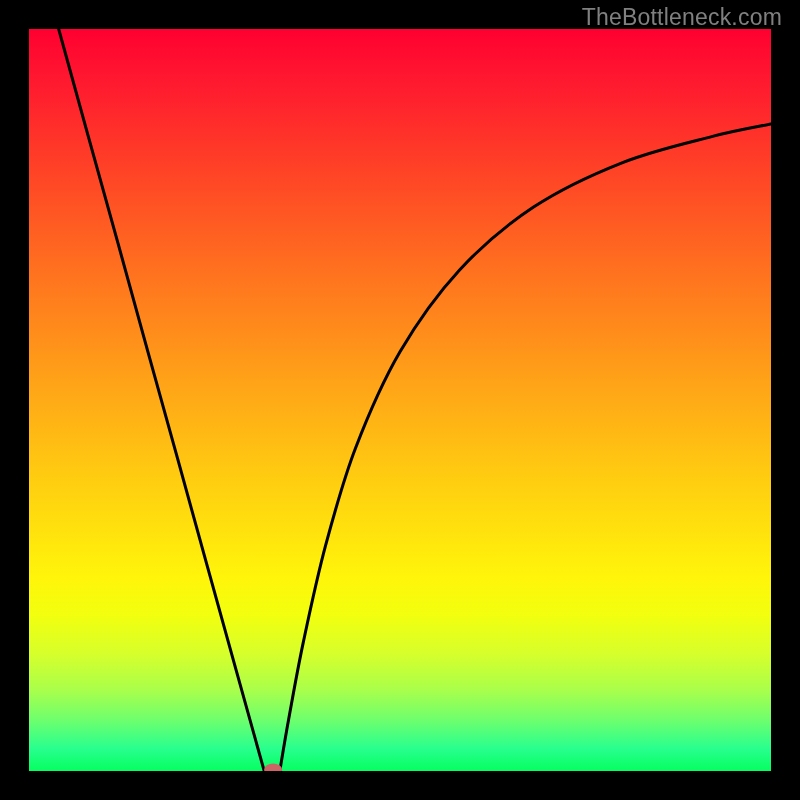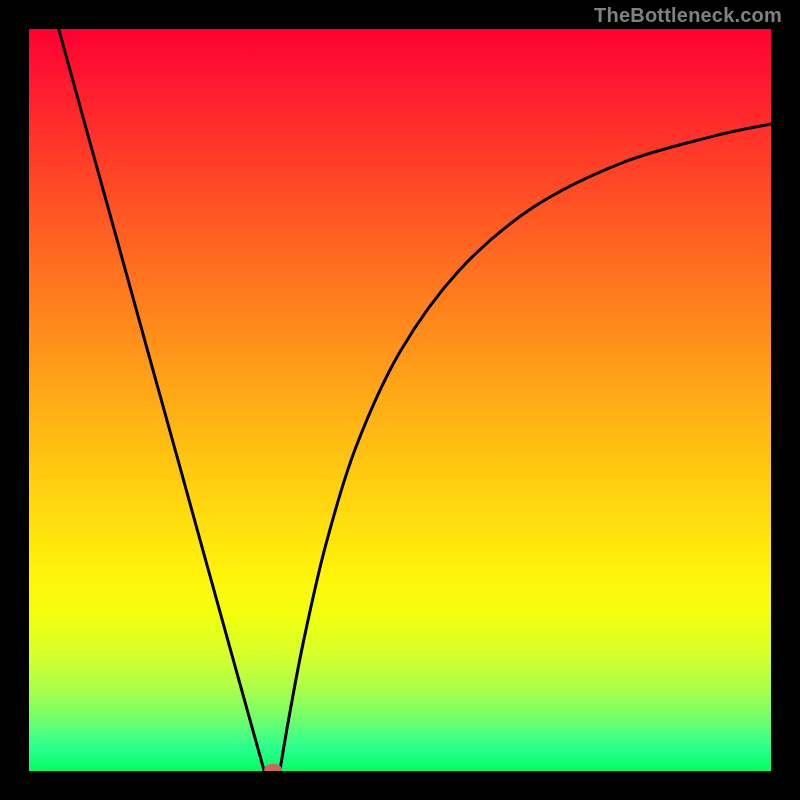--- a/index.html
+++ b/index.html
@@ -48,23 +48,23 @@
     left: 0;
     top: 0;
     width: 742px;
     height: 742px;
   }
   .watermark {
     position: absolute;
     top: 4px;
     right: 18px;
     color: #808080;
-    font-size: 20px;
+    font-size: 23px;
     letter-spacing: 0.2px;
-    font-weight: 700;
+    font-weight: 400;
   }
 </style>
 </head>
 <body>
 
 <div class="frame">
   <div class="gradient-fill"></div>
   <svg class="curve-layer" viewBox="0 0 742 742" preserveAspectRatio="none">
     <path d="M29.68 0.00 L59.36 107.59 L89.04 214.44 L118.72 322.03 L148.40 428.88 L178.08 536.47 L207.76 643.31 L235.21 742.00" fill="none" stroke="#000" stroke-width="3" stroke-linecap="round"></path>
     <path d="M250.80 742.00 C252.28 733.34 255.74 711.70 259.70 690.06 C263.66 668.42 268.36 641.21 274.54 612.15 C280.72 583.09 288.14 547.84 296.80 515.69 C305.46 483.54 314.11 451.38 326.48 419.23 C338.85 387.08 353.69 352.45 371.00 322.77 C388.31 293.09 408.10 265.26 430.36 241.15 C452.62 217.03 477.35 196.01 504.56 178.08 C531.77 160.15 563.92 145.31 593.60 133.56 C623.28 121.81 657.91 114.02 682.64 107.59 C707.37 101.16 732.11 97.08 742.00 94.98" fill="none" stroke="#000" stroke-width="3" stroke-linecap="round"></path>

